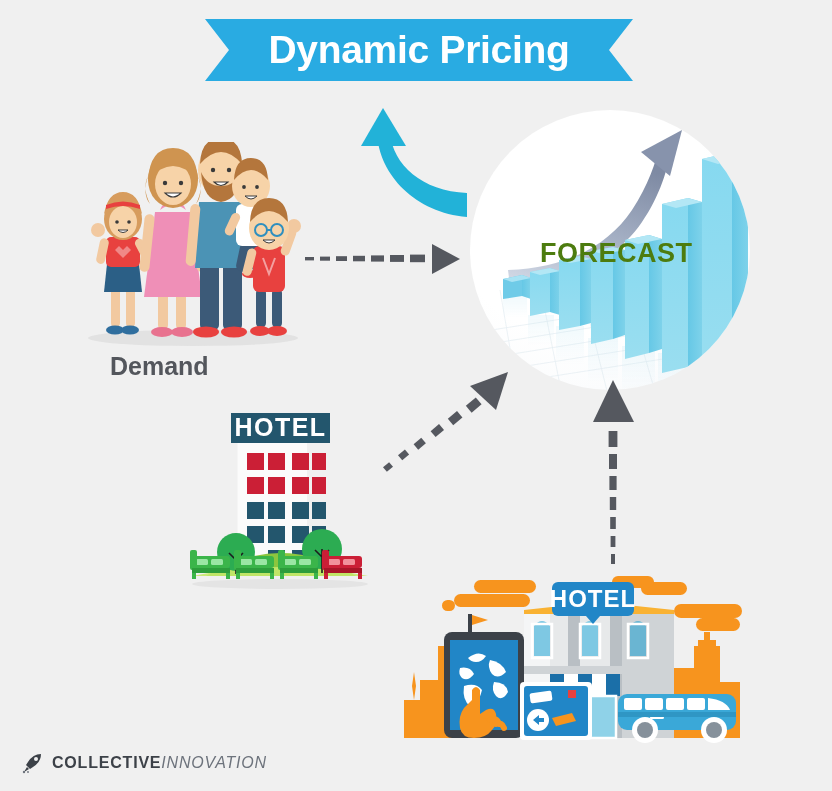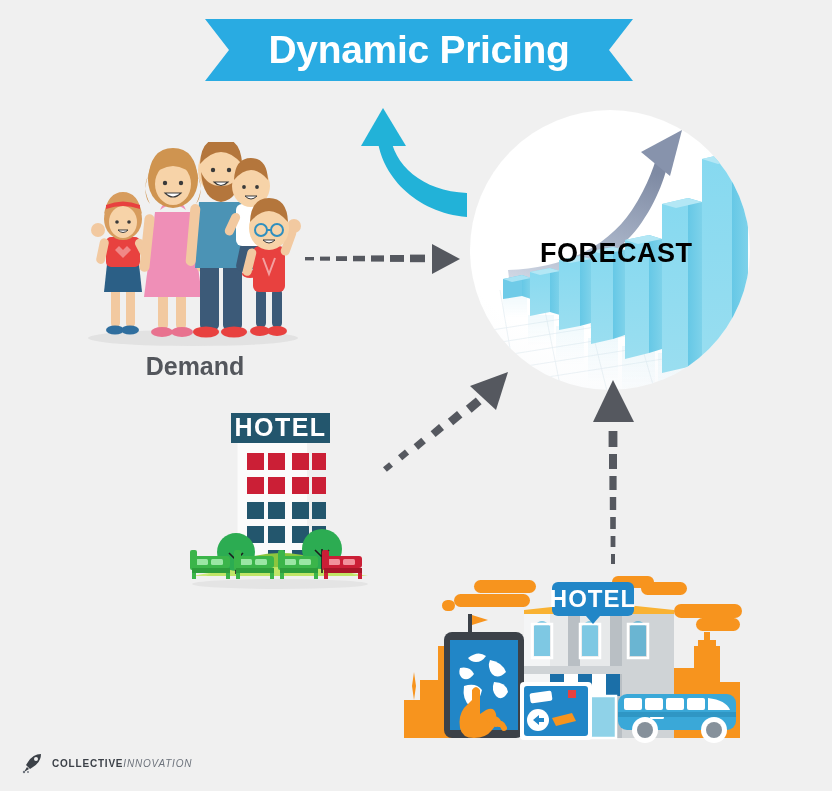--- a/index.html
+++ b/index.html
@@ -22,41 +22,41 @@
   #title-text{
     position:absolute;left:0;top:0;width:428px;height:62px;
     display:flex;align-items:center;justify-content:center;
     color:#ffffff;font-size:39px;font-weight:bold;
     letter-spacing:-0.3px;
   }
 
   
   .section-label{
     color:#53565c;font-size:25px;font-weight:bold;
-    text-align:center;white-space:nowrap;
+    text-align:left;white-space:nowrap;
   }
   #label-demand{left:110px;top:352px;width:170px;}
   #label-availability{left:190px;top:593px;width:190px;}
   #label-competitors{left:490px;top:748px;width:200px;}
 
   
   #forecast-circle{
     left:470px;top:110px;width:280px;height:280px;
     border-radius:50%;
     background:radial-gradient(circle at 38% 32%, #ffffff 0%, #ffffff 52%, #fbfcfd 74%, #f3f6f8 100%);
   }
   #forecast-text{
     left:540px;top:238px;
-    color:#000000;font-size:27px;font-weight:bold;
+    color:#4d7c0f;font-size:27px;font-weight:bold;
     letter-spacing:0.5px;
   }
 
   
   #logo{left:22px;top:752px;display:flex;align-items:center;gap:8px;}
-  #logo-word{font-size:10px;letter-spacing:0.8px;white-space:nowrap;}
+  #logo-word{font-size:16px;letter-spacing:0.8px;white-space:nowrap;}
   #logo-word .bold{font-weight:bold;color:#3c4148;}
   #logo-word .ital{font-style:italic;color:#6d737c;}
 </style>
 </head>
 <body>
 
 <div id="stage">
 
   <div class="abs" id="title-ribbon">
     <svg width="428" height="62" viewBox="0 0 428 62">

